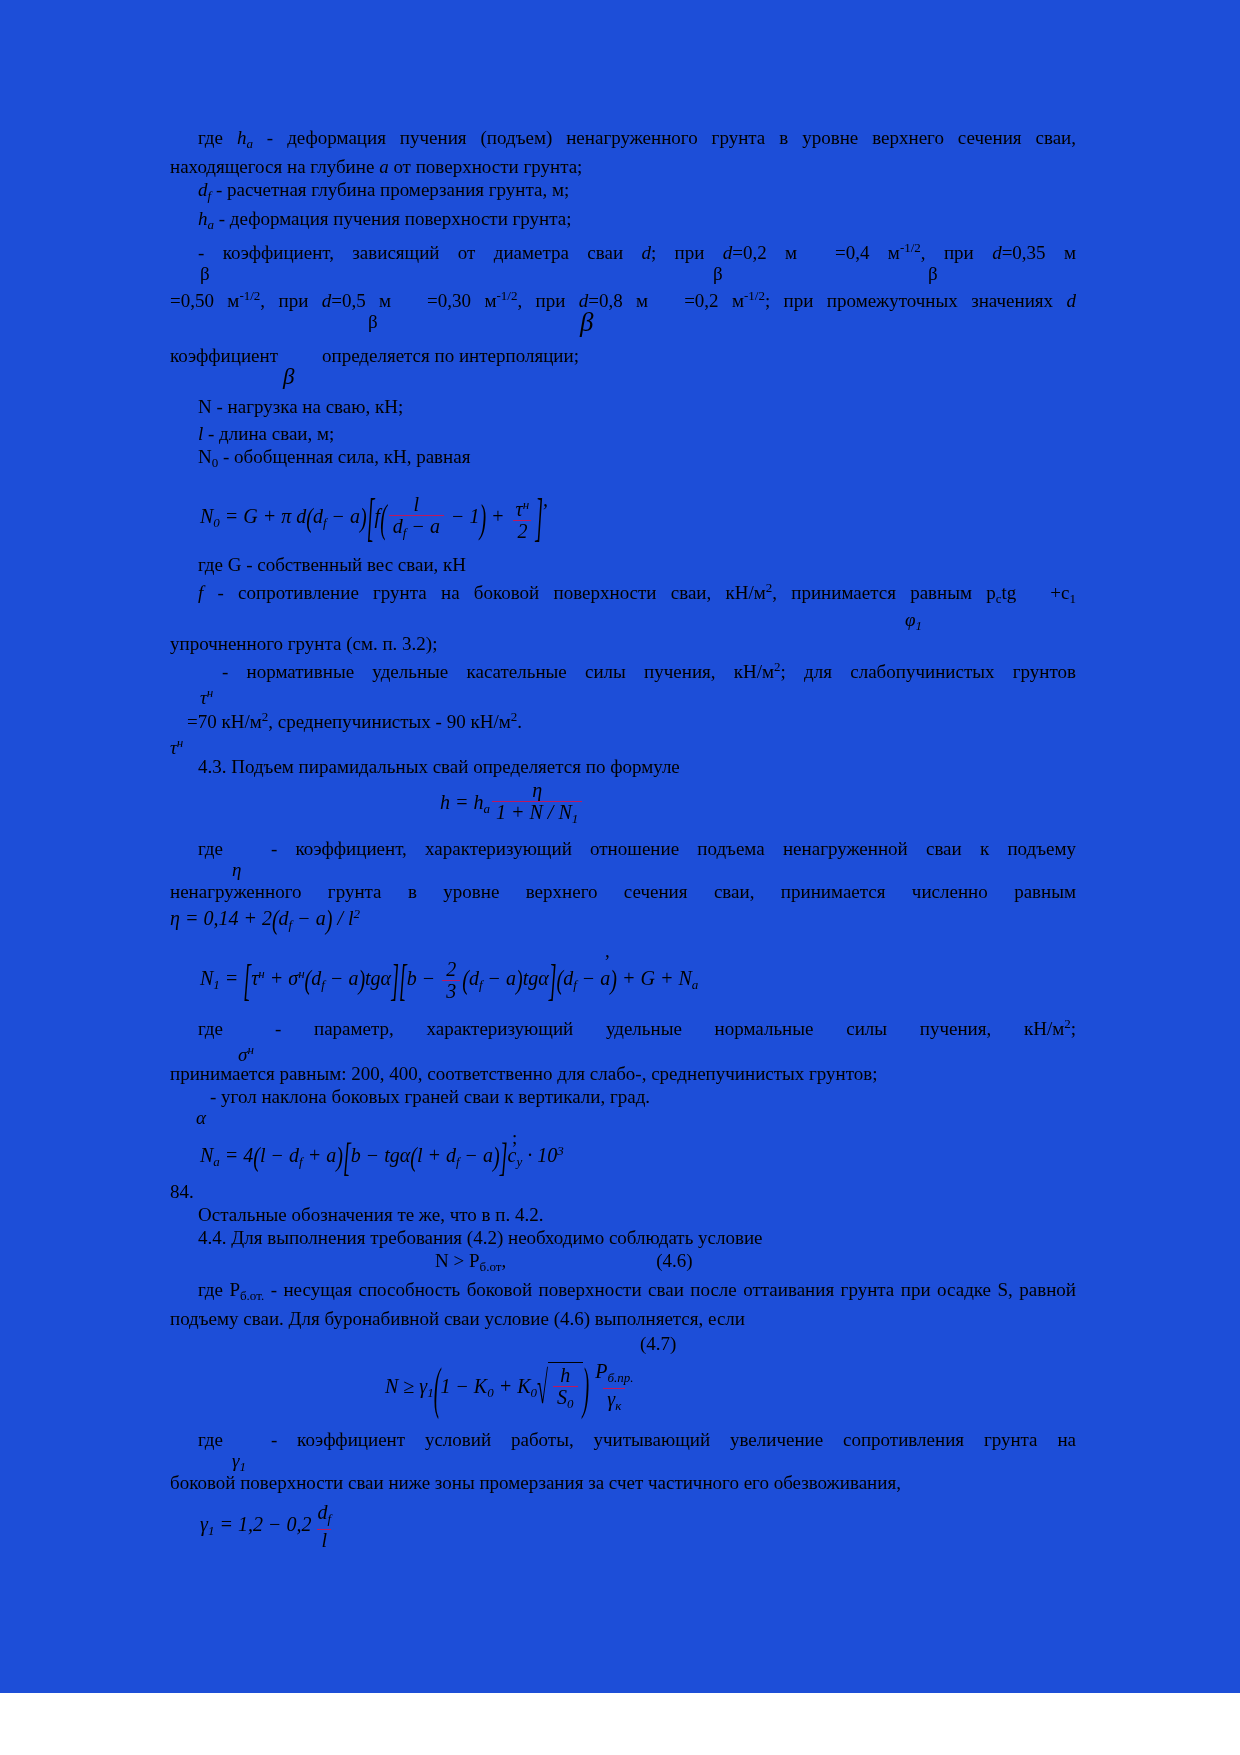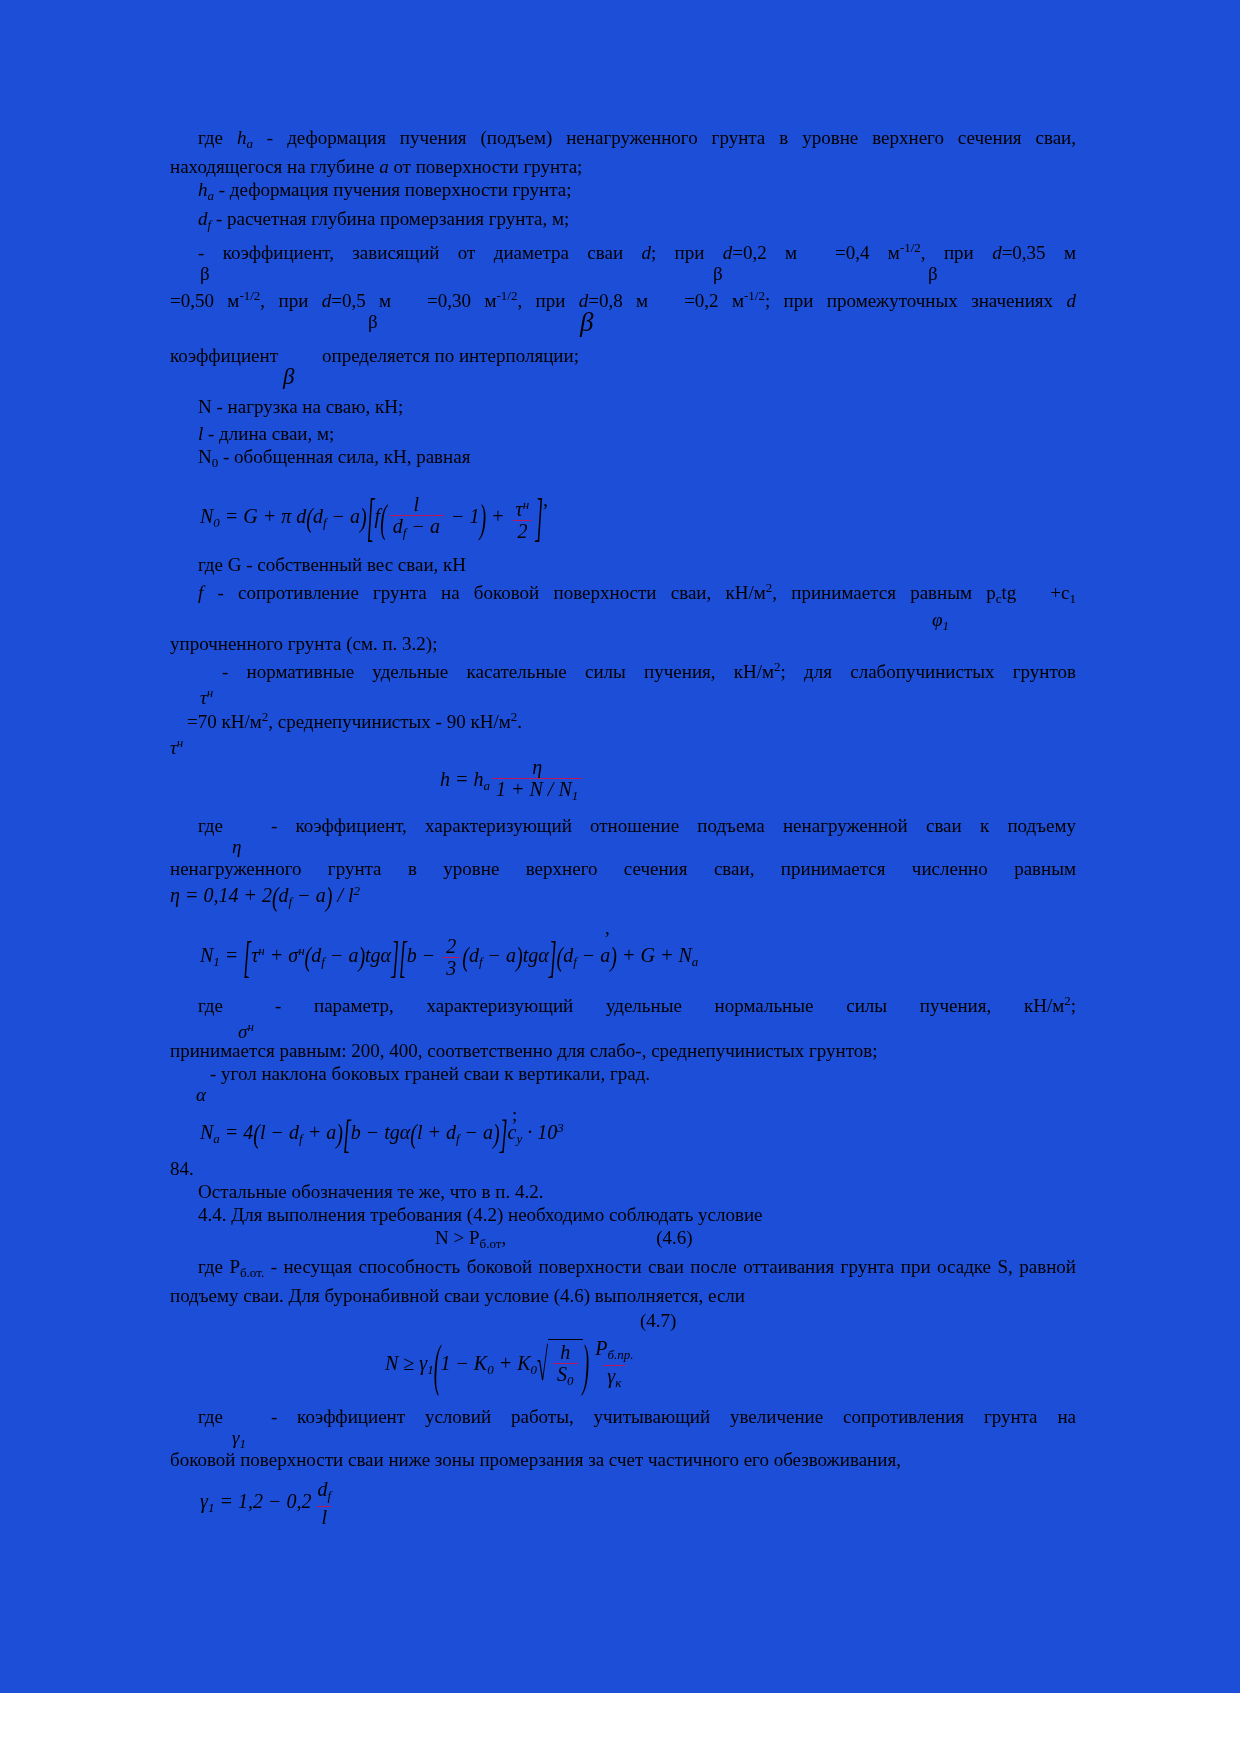--- a/index.html
+++ b/index.html
@@ -35,23 +35,23 @@
   .medbeta{font-size:23px;font-style:italic;}
 </style>
 </head>
 <body>
 
 <div class="page">
 <div class="content">
 
 <p class="txt ind"><span>где </span><span class="it">h</span><span class="sb it">a</span><span> - деформация пучения (подъем) ненагруженного грунта в уровне верхнего сечения сваи, находящегося на глубине </span><span class="it">a</span><span> от поверхности грунта;</span></p>
 
+<p class="ind"><span class="it">d</span><span class="sb it">f</span><span> - расчетная глубина промерзания грунта, м;</span></p>
+
 <p class="ind"><span class="it">h</span><span class="sb it">a</span><span> - деформация пучения поверхности грунта;</span></p>
-
-<p class="ind"><span class="it">d</span><span class="sb it">f</span><span> - расчетная глубина промерзания грунта, м;</span></p>
 
 <div>
 <div class="jline ind"><span>- коэффициент, зависящий от диаметра сваи </span><span class="it">d</span><span>; при </span><span class="it">d</span><span>=0,2 м</span><span class="gap" style="width:38px"></span><span>=0,4 м</span><span class="sp">-1/2</span><span>, при </span><span class="it">d</span><span>=0,35 м</span></div>
 <div class="symrow" style="height:20px">
           <span class="sym" style="left:30px">β</span>
           <span class="sym" style="left:543px">β</span>
           <span class="sym" style="left:758px">β</span>
         </div>
 <div class="jline"><span>=0,50 м</span><span class="sp">-1/2</span><span>, при </span><span class="it">d</span><span>=0,5 м</span><span class="gap" style="width:36px"></span><span>=0,30 м</span><span class="sp">-1/2</span><span>, при </span><span class="it">d</span><span>=0,8 м</span><span class="gap" style="width:36px"></span><span>=0,2 м</span><span class="sp">-1/2</span><span>; при промежуточных значениях </span><span class="it">d</span></div>
 <div class="symrow" style="height:32px">
@@ -67,33 +67,34 @@
 <p class="ind"><span>N</span><span> - нагрузка на сваю, кН;</span></p>
 <p class="ind" style="margin-top:4px"><span class="it">l</span><span> - длина сваи, м;</span></p>
 <p class="ind"><span>N</span><span class="sb">0</span><span> - обобщенная сила, кН, равная</span></p>
 
 <div class="fblock" style="margin:14px 0 10px 30px"><span class="formula"><span>N</span><span class="sb">0</span><span> = G + π d</span><span class="br b13">(</span><span>d</span><span class="sb">f</span><span> − a</span><span class="br b13">)</span><span class="br b26">[</span><span>f</span><span class="br b20">(</span><span class="frac"><span class="num">l</span><span class="den"><span>d</span><span class="sb">f</span><span> − a</span></span></span><span> − 1</span><span class="br b20">)</span><span> + </span><span class="frac"><span class="num"><span>τ</span><span class="sp">н</span></span><span class="den">2</span></span><span class="br b26">]</span><span class="hi">,</span></span></div>
 
 <p class="ind">где G - собственный вес сваи, кН</p>
 
 <div class="jline ind"><span class="it">f</span><span> - сопротивление грунта на боковой поверхности сваи, кН/м</span><span class="sp">2</span><span>, принимается равным p</span><span class="sb">c</span><span>tg</span><span class="gap" style="width:34px"></span><span>+c</span><span class="sb">1</span></div>
 <div class="symrow" style="height:22px">
-        <span class="sym it" style="left:762px"><span>φ</span><span class="sb">1</span></span>
+        <span class="sym it" style="left:735px"><span>φ</span><span class="sb">1</span></span>
       </div>
 <p>упрочненного грунта (см. п. 3.2);</p>
 
 <div class="jline" style="text-indent:52px"><span>- нормативные удельные касательные силы пучения, кН/м</span><span class="sp">2</span><span>; для слабопучинистых грунтов</span></div>
 <div class="symrow" style="height:22px">
         <span class="sym it" style="left:30px"><span>τ</span><span class="sp">н</span></span>
       </div>
 <div style="text-indent:17px"><span>=70 кН/м</span><span class="sp">2</span><span>, среднепучинистых - 90 кН/м</span><span class="sp">2</span><span>.</span></div>
 <div class="symrow" style="height:22px">
         <span class="sym it" style="left:0"><span>τ</span><span class="sp">н</span></span>
       </div>
 
+<p class="ind">4.3. Подъем пирамидальных свай определяется по формуле</p>
 <div class="fblock" style="margin:2px 0 8px 270px"><span class="formula"><span>h</span><span> = </span><span>h</span><span class="sb">a</span><span class="frac"><span class="num">η</span><span class="den"><span>1 + </span><span>N</span><span> / </span><span>N</span><span class="sb">1</span></span></span></span></div>
 
 <div class="jline ind"><span>где</span><span class="gap" style="width:48px"></span><span>- коэффициент, характеризующий отношение подъема ненагруженной сваи к подъему</span></div>
 <div class="symrow" style="height:20px">
         <span class="sym it" style="left:62px">η</span>
       </div>
 <div class="jline"><span>ненагруженного грунта в уровне верхнего сечения сваи, принимается численно равным</span></div>
 <div class="fblock" style="margin:4px 0 6px 0"><span class="formula"><span>η = 0,14 + 2</span><span class="br b13">(</span><span>d</span><span class="sb">f</span><span> − a</span><span class="br b13">)</span><span> / </span><span>l</span><span class="sp">2</span></span></div>
 
 <div style="margin-left:435px;height:20px">,</div>

